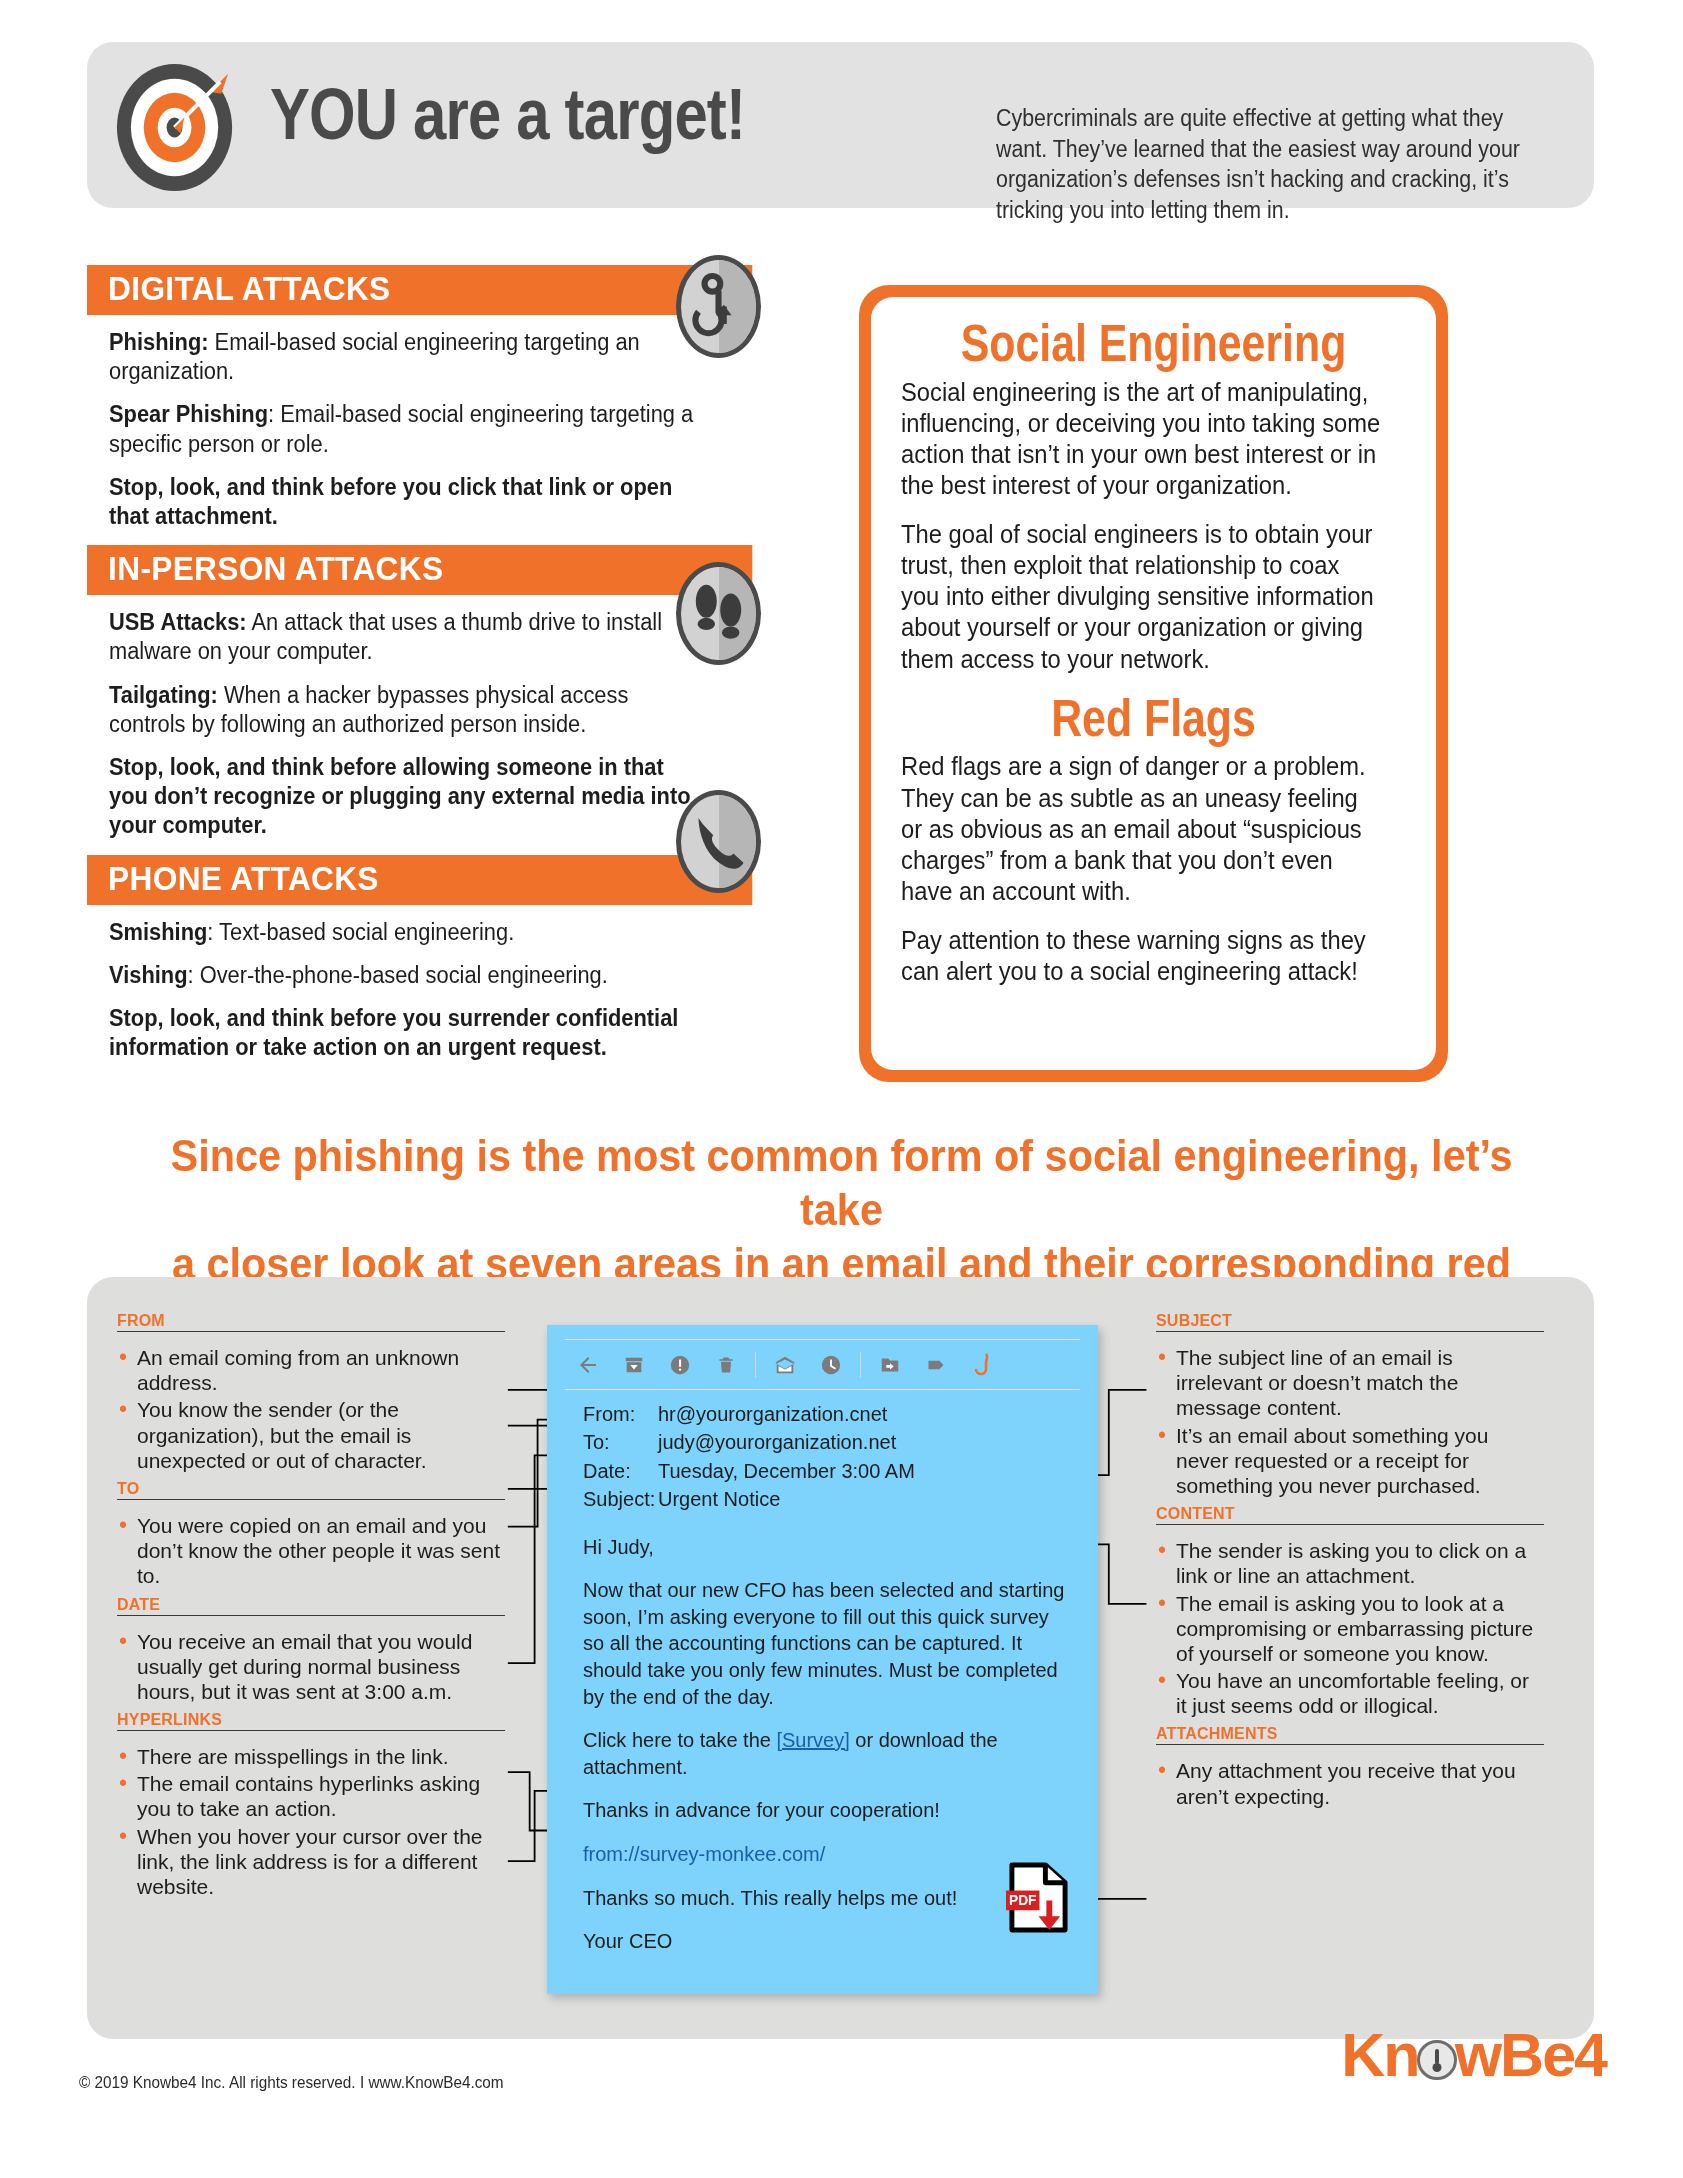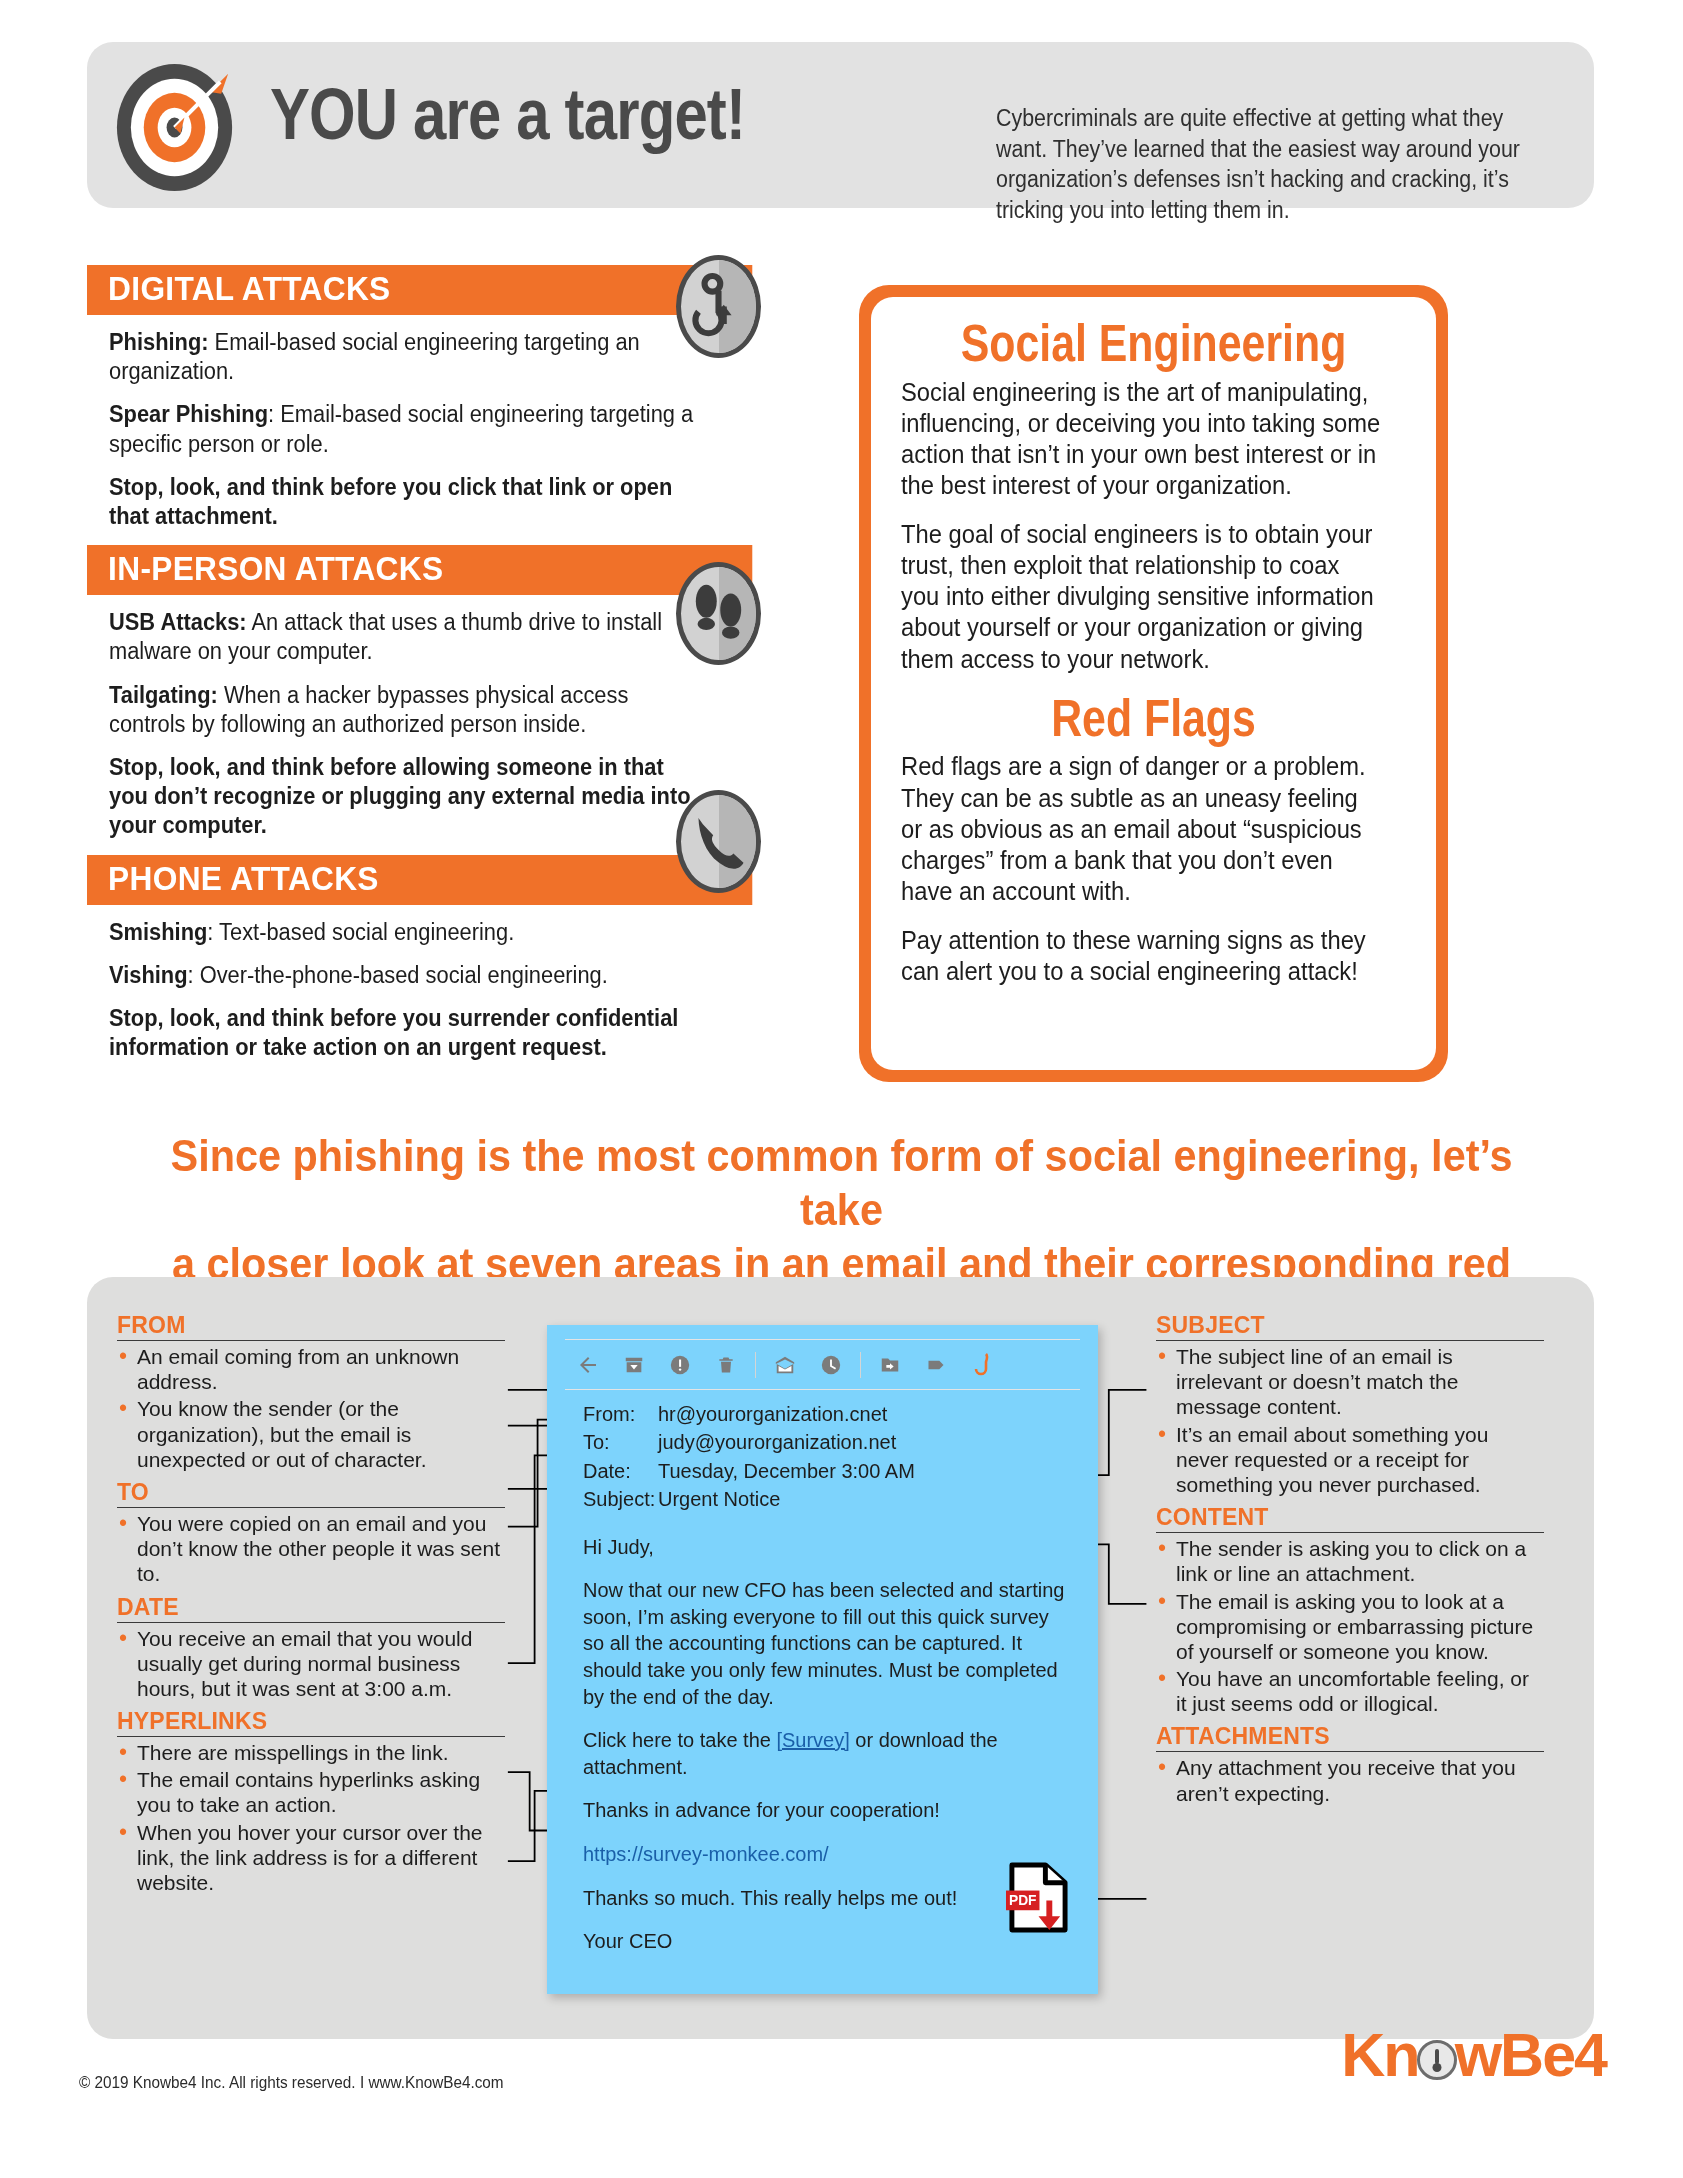--- a/index.html
+++ b/index.html
@@ -87,23 +87,23 @@
 
   
   .panel {
     position: absolute; left: 87px; top: 1277px; width: 1507px; height: 762px;
     background: #dededd; border-radius: 26px;
   }
   .ann-col { position: absolute; top: 1305px; width: 388px; }
   .ann-left { left: 117px; }
   .ann-right { left: 1156px; }
   .ann-h {
-    color: #f07129; font-size: 23px; font-weight: 700;
+    color: #f07129; font-size: 16px; font-weight: 700;
     letter-spacing: 0.2px; border-bottom: 1.5px solid #3a3a3a;
-    padding-bottom: 1px; margin-bottom: 3px; margin-top: 7px;
+    padding-bottom: 1px; margin-bottom: 13px; margin-top: 7px;
   }
   .ann-col ul { list-style: none; }
   .ann-col li {
     font-size: 21px; line-height: 1.2; color: #1d1d1d;
     padding-left: 20px; position: relative; margin-bottom: 2px;
   }
   .ann-col li::before {
     content: "•"; position: absolute; left: 2px; top: -1px;
     color: #f07129; font-size: 23px; line-height: 1.2;
   }
@@ -390,21 +390,21 @@
         <span class="lbl">Subject:</span>
         <span>Urgent Notice</span>
       </div>
     </div>
 
     <div class="email-body">
       <p>Hi Judy,</p>
       <p>Now that our new CFO has been selected and starting soon, I’m asking everyone to fill out this quick survey so all the accounting functions can be captured. It should take you only few minutes. Must be completed by the end of the day.</p>
       <p><span>Click here to take the </span><a class="elink" href="#">[Survey]</a><span> or download the attachment.</span></p>
       <p>Thanks in advance for your cooperation!</p>
-      <p class="eurl">https://survey-monkee.com/</p>
+      <p class="eurl">from://survey-monkee.com/</p>
       <p>Thanks so much. This really helps me out!</p>
       <p>Your CEO</p>
     </div>
   </div>
 
   <div class="pdf-icon">
     <svg viewBox="0 0 66 74">
       <path d="M6 4 h34 l20 18 v48 h-54 z" fill="#fff" stroke="#000" stroke-width="5" stroke-linejoin="round"></path>
       <path d="M40 4 v18 h20" fill="#fff" stroke="#000" stroke-width="5" stroke-linejoin="round"></path>
       <rect x="0" y="30" width="34" height="20" fill="#d62021"></rect>

